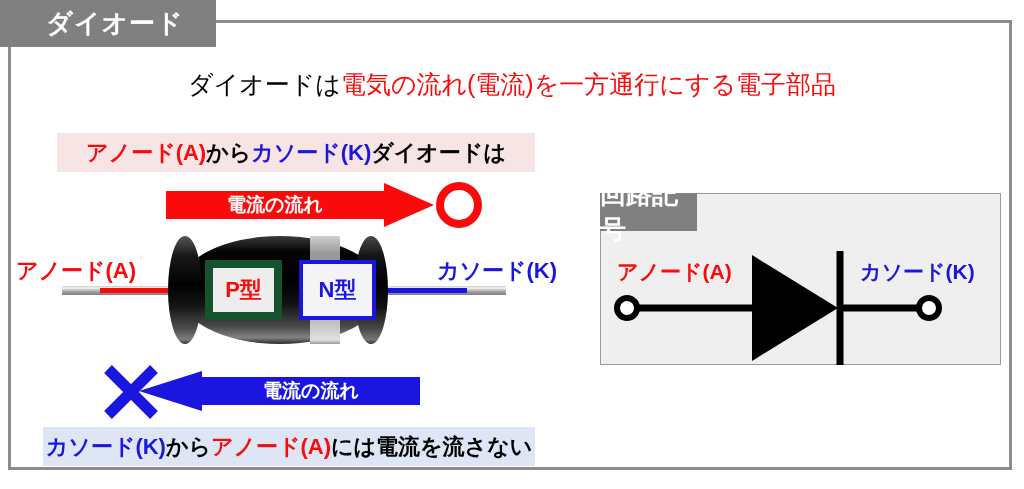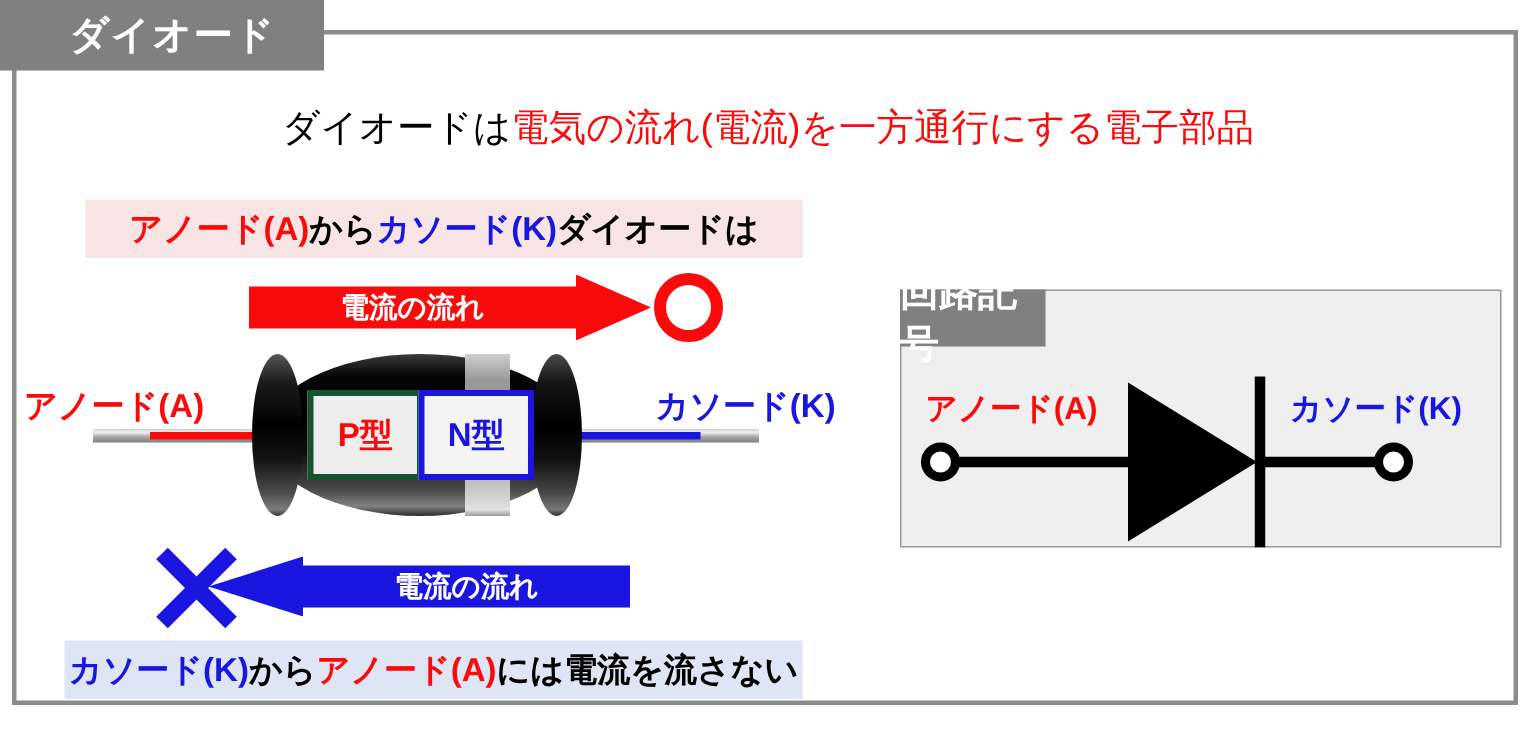--- a/index.html
+++ b/index.html
@@ -214,26 +214,26 @@
     height: 60px;
     box-sizing: border-box;
     display: flex;
     align-items: center;
     justify-content: center;
     font-size: 22px;
     font-weight: bold;
   }
   #p-box {
     left: 37px;
-    border: 4px solid #14532d;
+    border: 8px solid #14532d;
     background: #ededed;
     color: #fa0a0a;
   }
   #n-box {
-    left: 111px;
+    left: 131px;
     border: 4px solid #1a16e0;
     background: #f4f4f4;
     color: #1a16e0;
   }
 
   
   .lead-wire {
     position: absolute;
     height: 9px;
     background: linear-gradient(to bottom,

